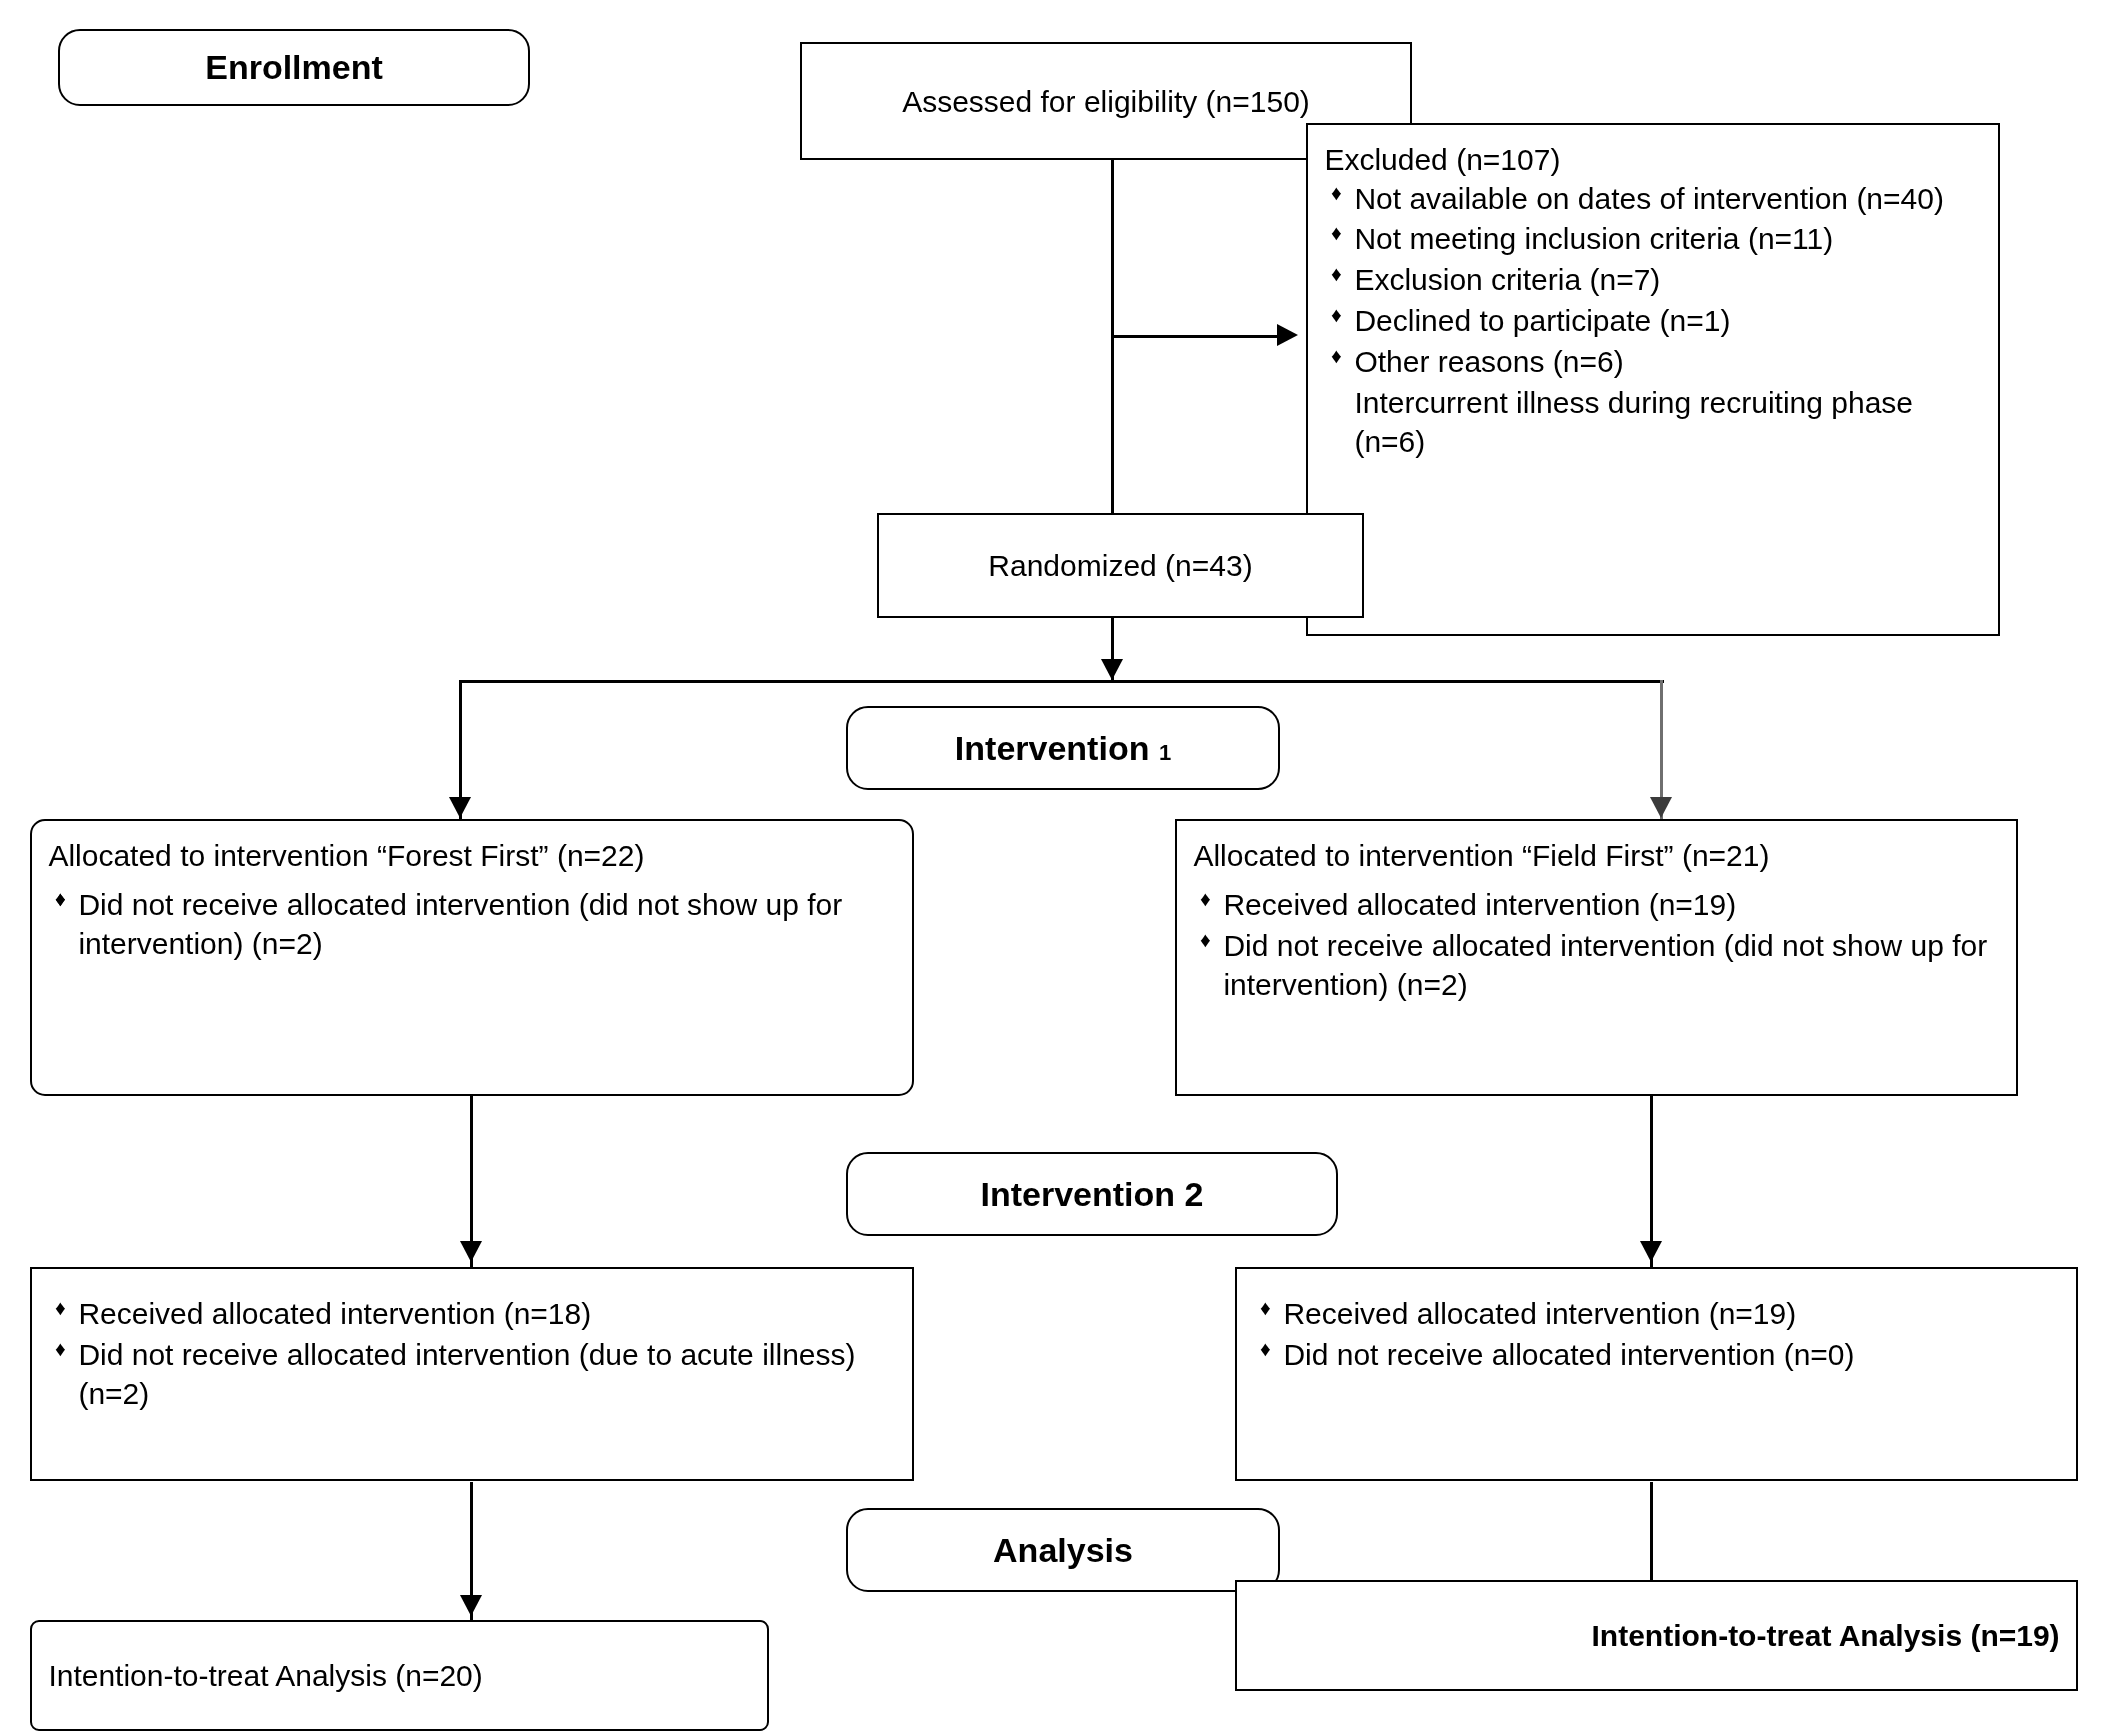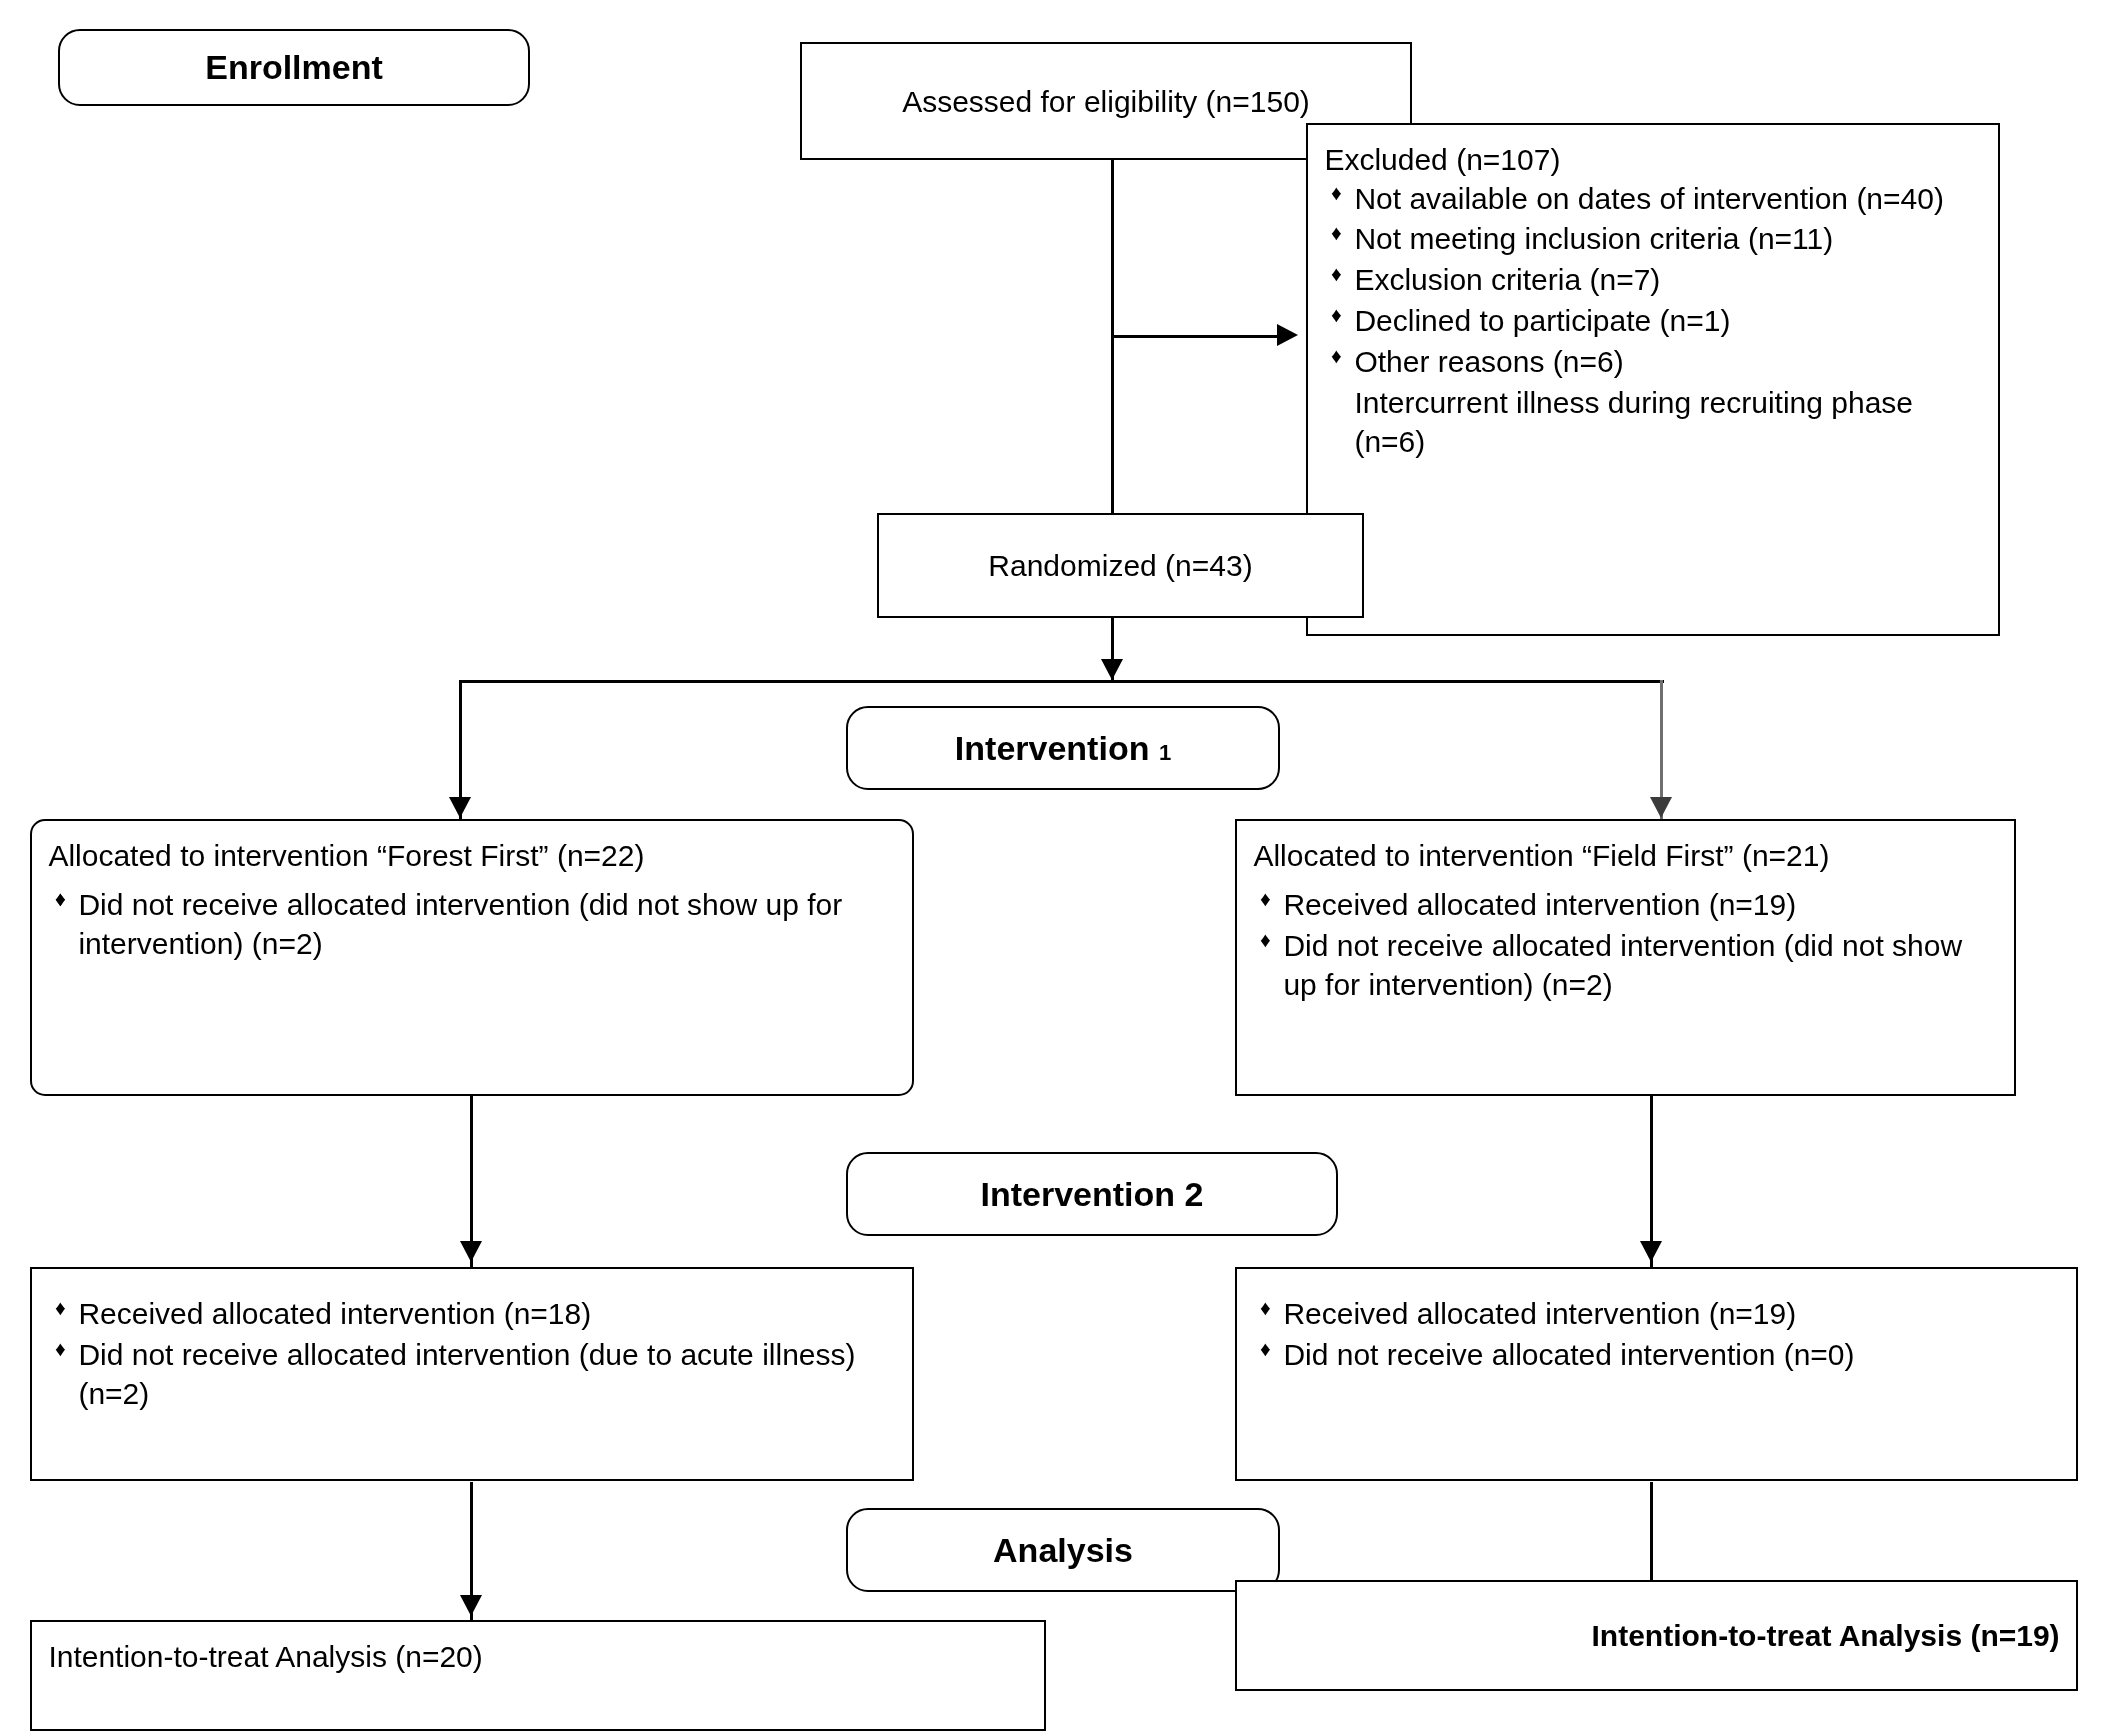--- a/index.html
+++ b/index.html
@@ -107,21 +107,21 @@
       <li>
         <span class="dia">♦</span>
       </li>
       <li>
         <span class="dia">♦</span>
         <span>Did not receive allocated intervention (did not show up for intervention) (n=2)</span>
       </li>
     </ul>
   </div>
 
-  <div class="box pad" style="left:1235px;top:819px;width:781px;height:277px;">
+  <div class="box pad" style="left:1175px;top:819px;width:843px;height:277px;">
     <div class="boxtext">Allocated to intervention “Field First” (n=21)</div>
     <ul class="blist boxtext spaced" style="margin-top:10.6px;">
       <li>
         <span class="dia">♦</span>
         <span>Received allocated intervention (n=19)</span>
       </li>
       <li>
         <span class="dia">♦</span>
         <span>Did not receive allocated intervention (did not show up for intervention) (n=2)</span>
       </li>
@@ -167,21 +167,21 @@
 
   <div class="vline" style="left:470px;top:1482px;height:140px;"></div>
   <div class="arrowdown" style="left:460px;top:1595px;"></div>
   <div class="vline" style="left:1650px;top:1482px;height:140px;"></div>
   <div class="arrowdown" style="left:1640px;top:1595px;"></div>
 
   <div class="box rounded center" style="left:846px;top:1508px;width:434px;height:84px;">
     <span class="hdr">Analysis</span>
   </div>
 
-  <div class="box pad" style="left:30px;top:1620px;width:1016px;height:111px;display:flex;align-items:flex-start;">
+  <div class="box pad" style="left:30px;top:1620px;width:739px;height:111px;display:flex;align-items:center;border-radius:9px;">
     <span class="boxtext">Intention-to-treat Analysis (n=20)</span>
   </div>
 
   <div class="box pad" style="left:1235px;top:1580px;width:843px;height:111px;display:flex;align-items:center;justify-content:flex-end;font-weight:bold;">
     <span class="boxtext">Intention-to-treat Analysis (n=19)</span>
   </div>
 
 </div>
 
 

